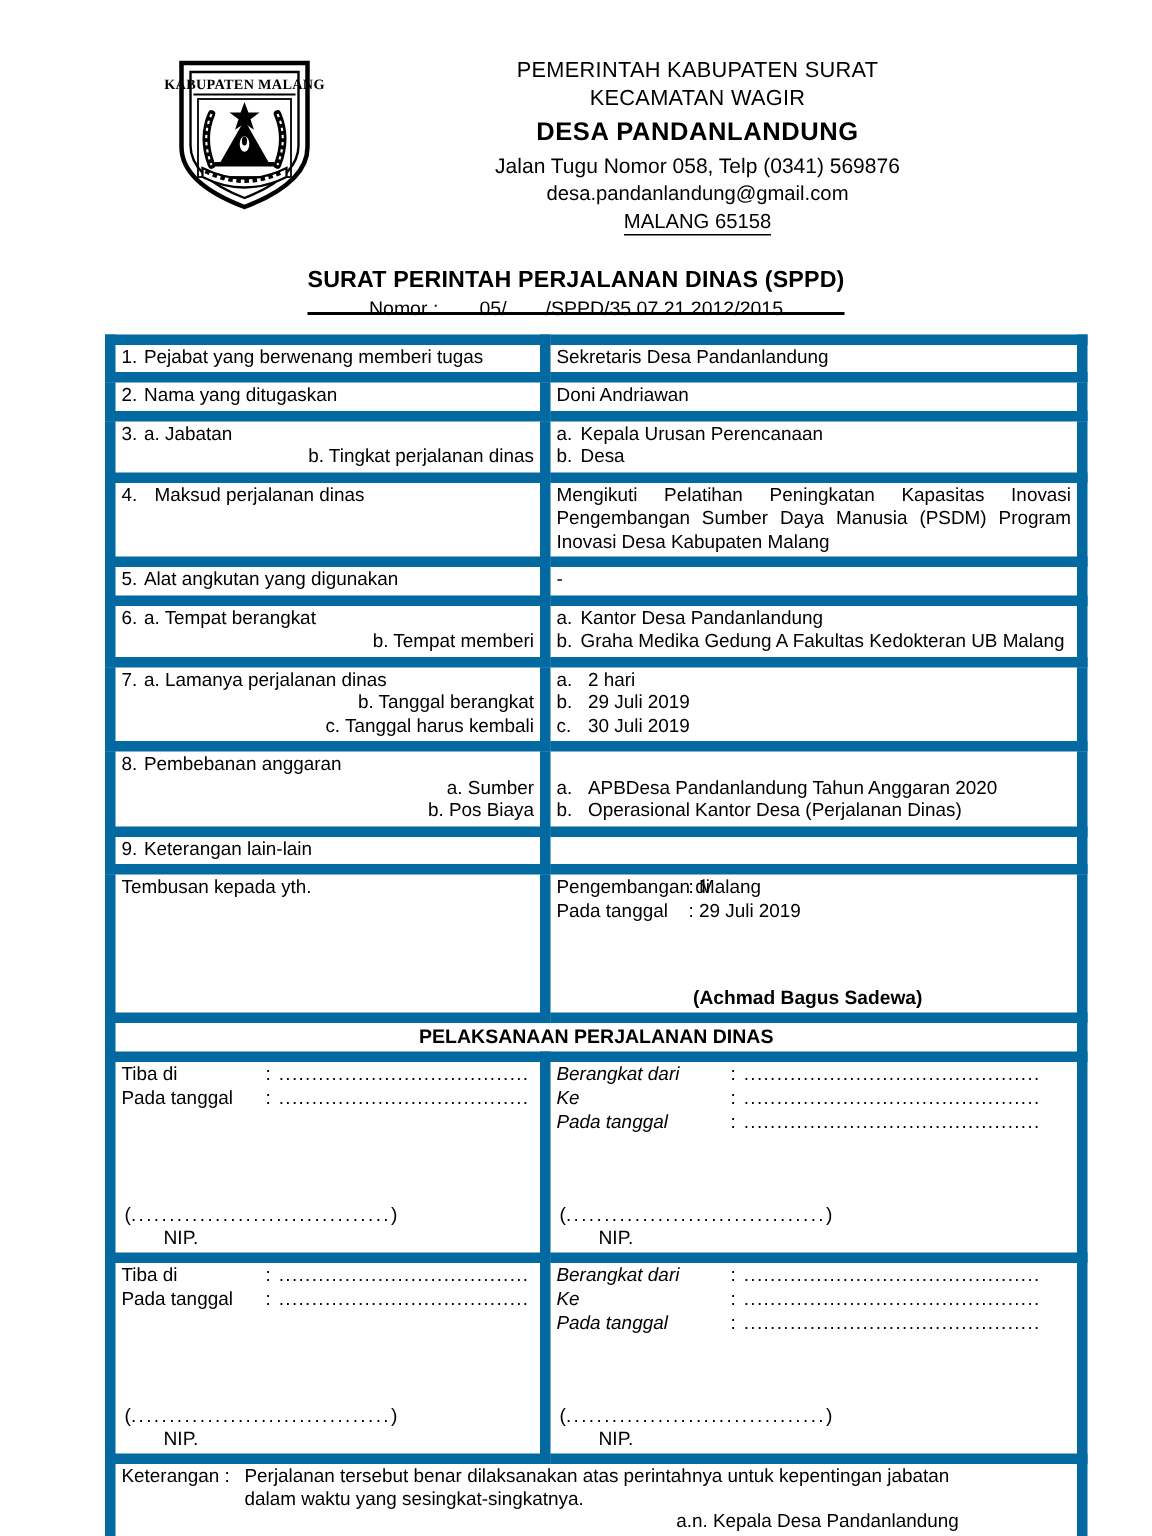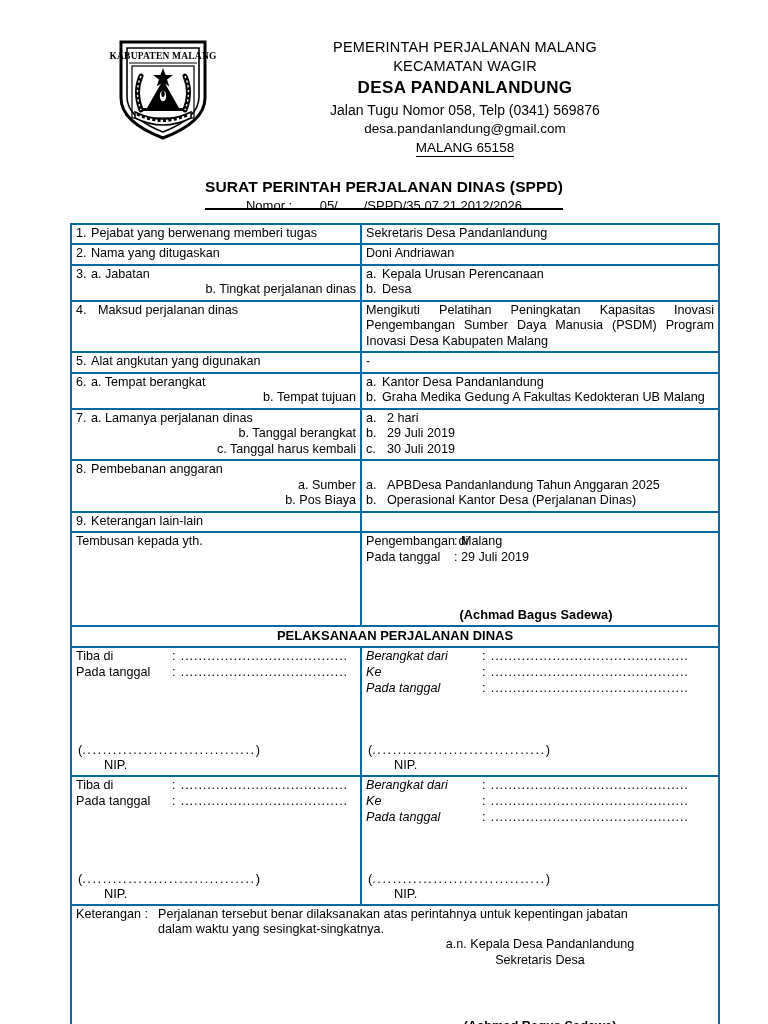--- a/index.html
+++ b/index.html
@@ -99,21 +99,21 @@
     top: 223px;
     width: 648px;
   }
   table.grid {
     border-collapse: collapse;
     width: 648px;
     table-layout: fixed;
     font-size: 12.6px;
   }
   table.grid td {
-    border: 2px solid #0369a1;
+    border: 7px solid #0369a1;
     vertical-align: top;
     padding: 1px 4px 2px 4px;
     line-height: 1.23;
   }
   .col-l { width: 290px; }
   .col-r { width: 358px; }
 
   .idx {
     display: inline-block;
     width: 15px;
@@ -242,34 +242,34 @@
       <ellipse cx="56" cy="62" rx="1.7" ry="3" fill="#000000"></ellipse>
 
       <rect x="36" y="76" width="40" height="3" fill="#000000"></rect>
 
       <path d="M28 80 Q56 94 84 80 L84 86 Q56 100 28 86 Z" fill="#ffffff" stroke="#000000" stroke-width="1.5"></path>
       <path d="M30 82 Q56 95 82 82" fill="none" stroke="#000" stroke-width="3" stroke-dasharray="3 2.4"></path>
     </svg>
   </div>
 
   <div class="kop-text">
-    <div class="kop-l1">PEMERINTAH PERJALANAN MALANG</div>
+    <div class="kop-l1">PEMERINTAH KABUPATEN SURAT</div>
     <div class="kop-l2">KECAMATAN WAGIR</div>
     <div class="kop-l3">DESA PANDANLANDUNG</div>
     <div class="kop-l4">Jalan Tugu Nomor 058, Telp  (0341) 569876</div>
     <div class="kop-l5">desa.pandanlandung@gmail.com</div>
     <div class="kop-l6"><span>MALANG 65158</span></div>
   </div>
 </div>
 
 <div class="doc-title-wrap">
   <span class="doc-title">SURAT PERINTAH PERJALANAN DINAS (SPPD)</span>
 </div>
 <div class="doc-number">
-  <span>Nomor : .… .05/</span><span class="gap"></span><span>/SPPD/35.07.21.2012/2026</span>
+  <span>Nomor : .… .05/</span><span class="gap"></span><span>/SPPD/35.07.21.2012/2015</span>
 </div>
 
 <div class="sheet">
 <table class="grid">
   <colgroup>
         <col class="col-l">
         <col class="col-r">
       </colgroup>
   <tbody>
 
@@ -316,21 +316,21 @@
         <span class="idx">5.</span><span>Alat angkutan yang digunakan</span>
       </td>
       <td>
         <span>-</span>
       </td>
     </tr>
 
     <tr>
       <td>
         <div><span class="idx">6.</span><span>a. Tempat berangkat</span></div>
-        <div class="sub"><span>b. Tempat tujuan</span></div>
+        <div class="sub"><span>b. Tempat memberi</span></div>
       </td>
       <td>
         <div><span class="sub-r">a.</span><span>Kantor Desa Pandanlandung</span></div>
         <div><span class="sub-r">b.</span><span>Graha Medika Gedung A Fakultas Kedokteran UB Malang</span></div>
       </td>
     </tr>
 
     <tr>
       <td>
         <div><span class="idx">7.</span><span>a. Lamanya perjalanan dinas</span></div>
@@ -345,21 +345,21 @@
     </tr>
 
     <tr>
       <td>
         <div><span class="idx">8.</span><span>Pembebanan anggaran</span></div>
         <div class="sub"><span>a. Sumber</span></div>
         <div class="sub"><span>b. Pos Biaya</span></div>
       </td>
       <td>
         <div class="blankline">&nbsp;</div>
-        <div><span class="sub-r-w">a.</span><span>APBDesa Pandanlandung Tahun Anggaran 2025</span></div>
+        <div><span class="sub-r-w">a.</span><span>APBDesa Pandanlandung Tahun Anggaran 2020</span></div>
         <div><span class="sub-r-w">b.</span><span>Operasional Kantor Desa (Perjalanan Dinas)</span></div>
       </td>
     </tr>
 
     <tr>
       <td>
         <span class="idx">9.</span><span>Keterangan lain-lain</span>
       </td>
       <td>
         <span></span>&nbsp;

